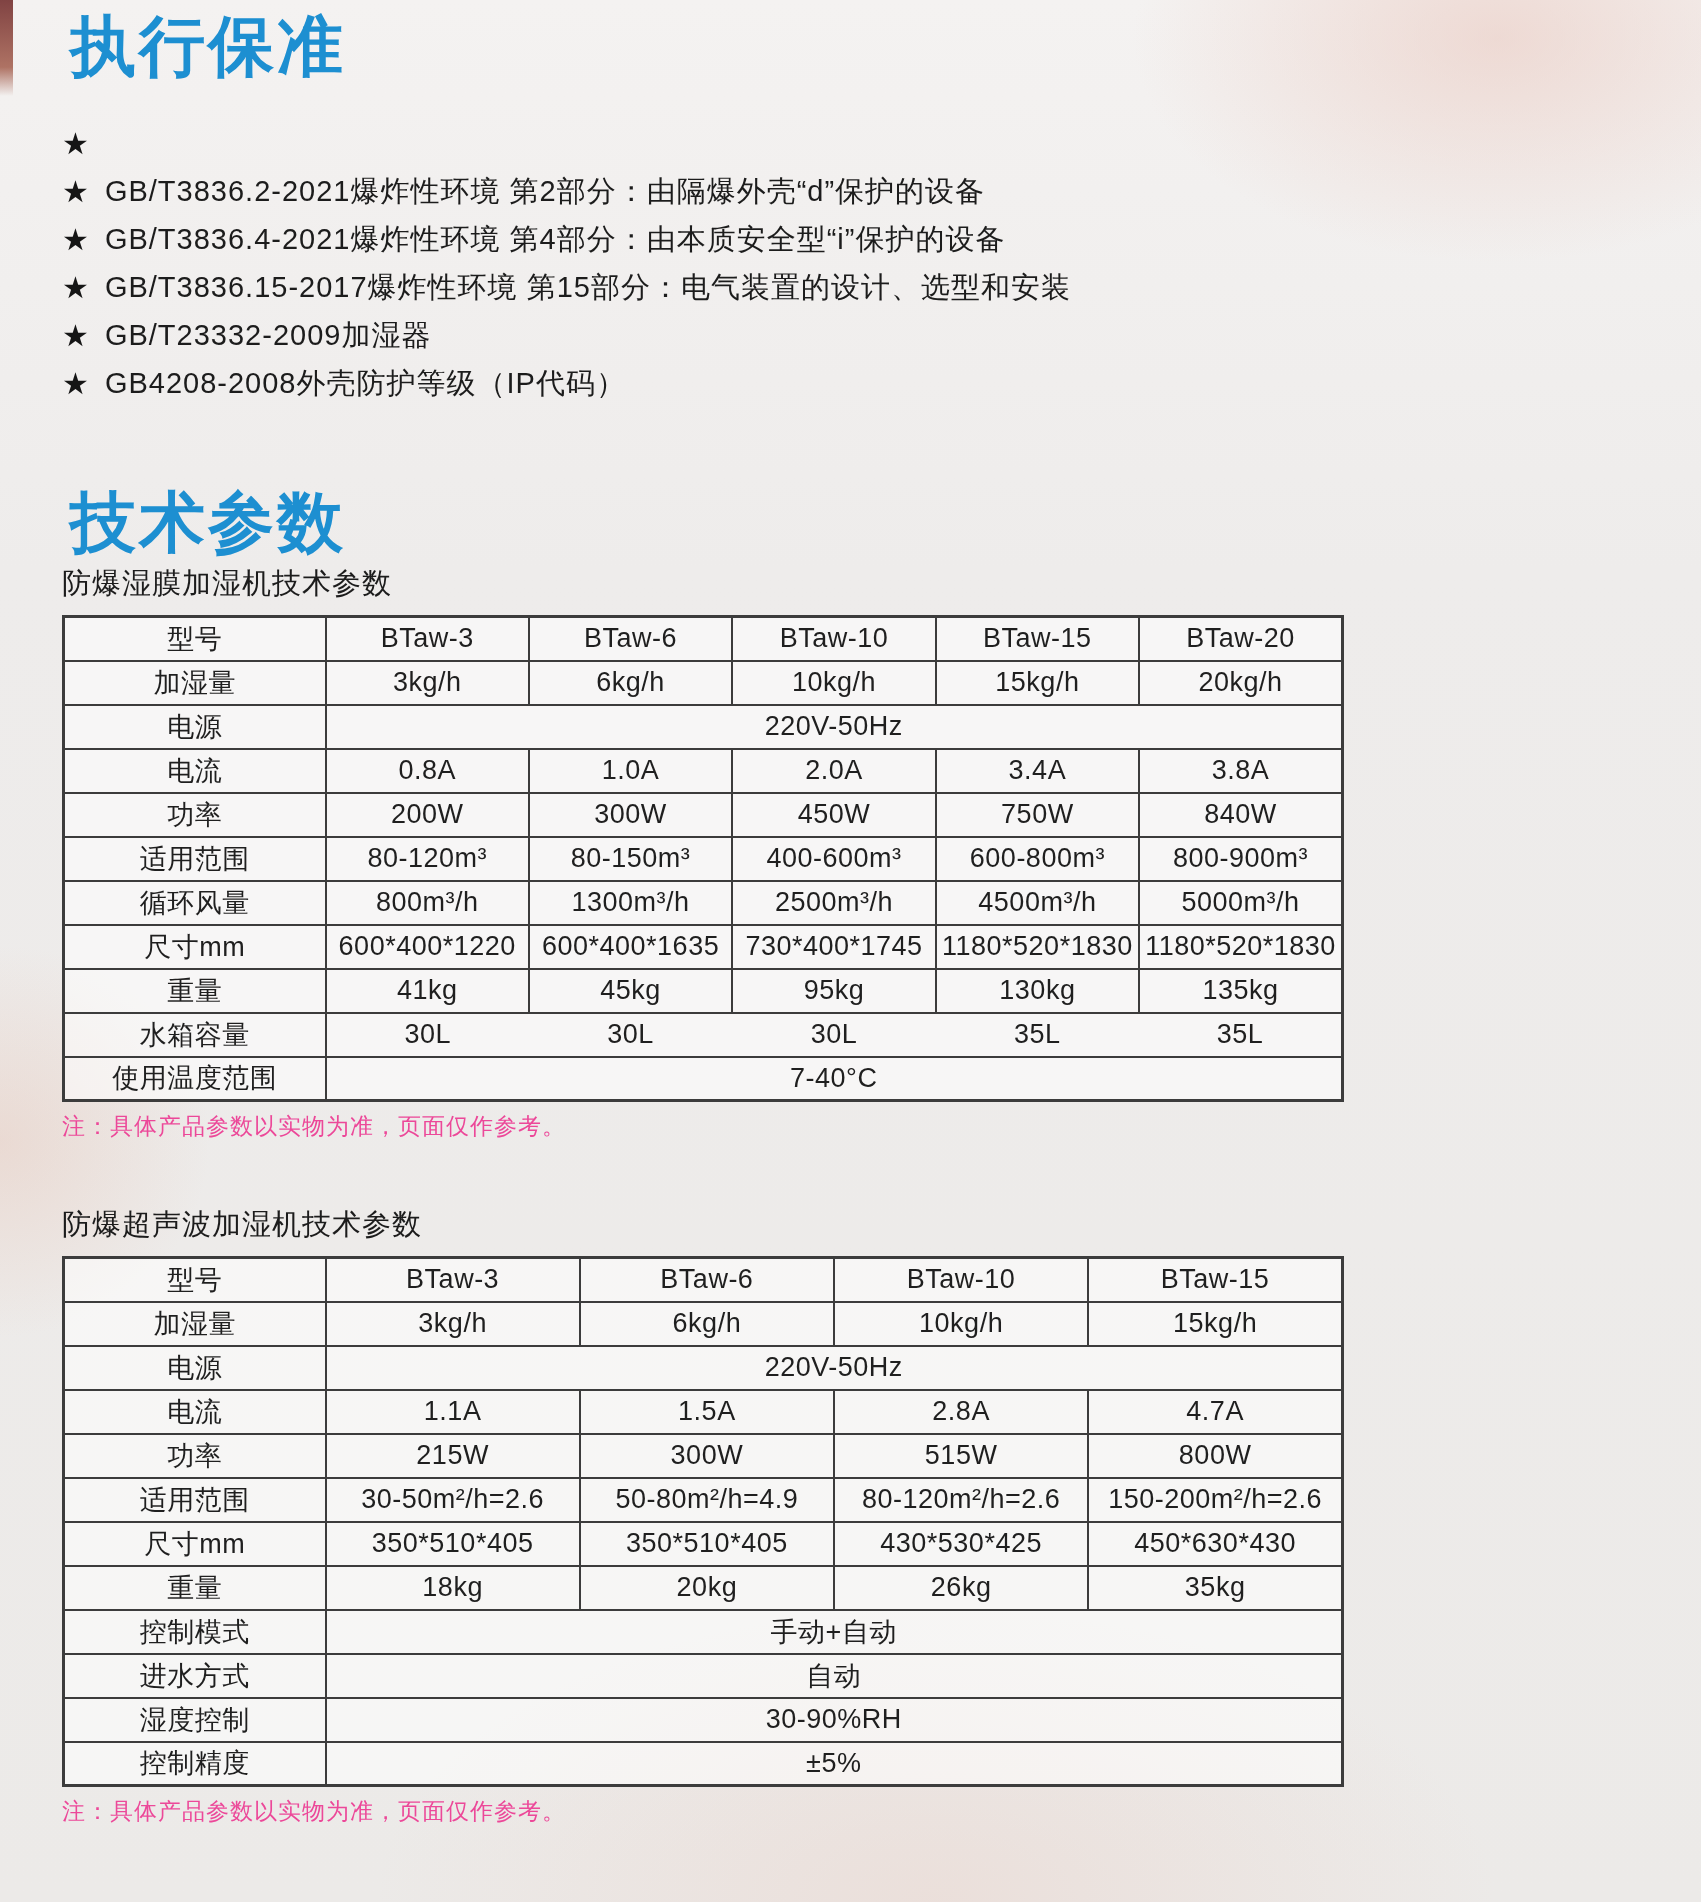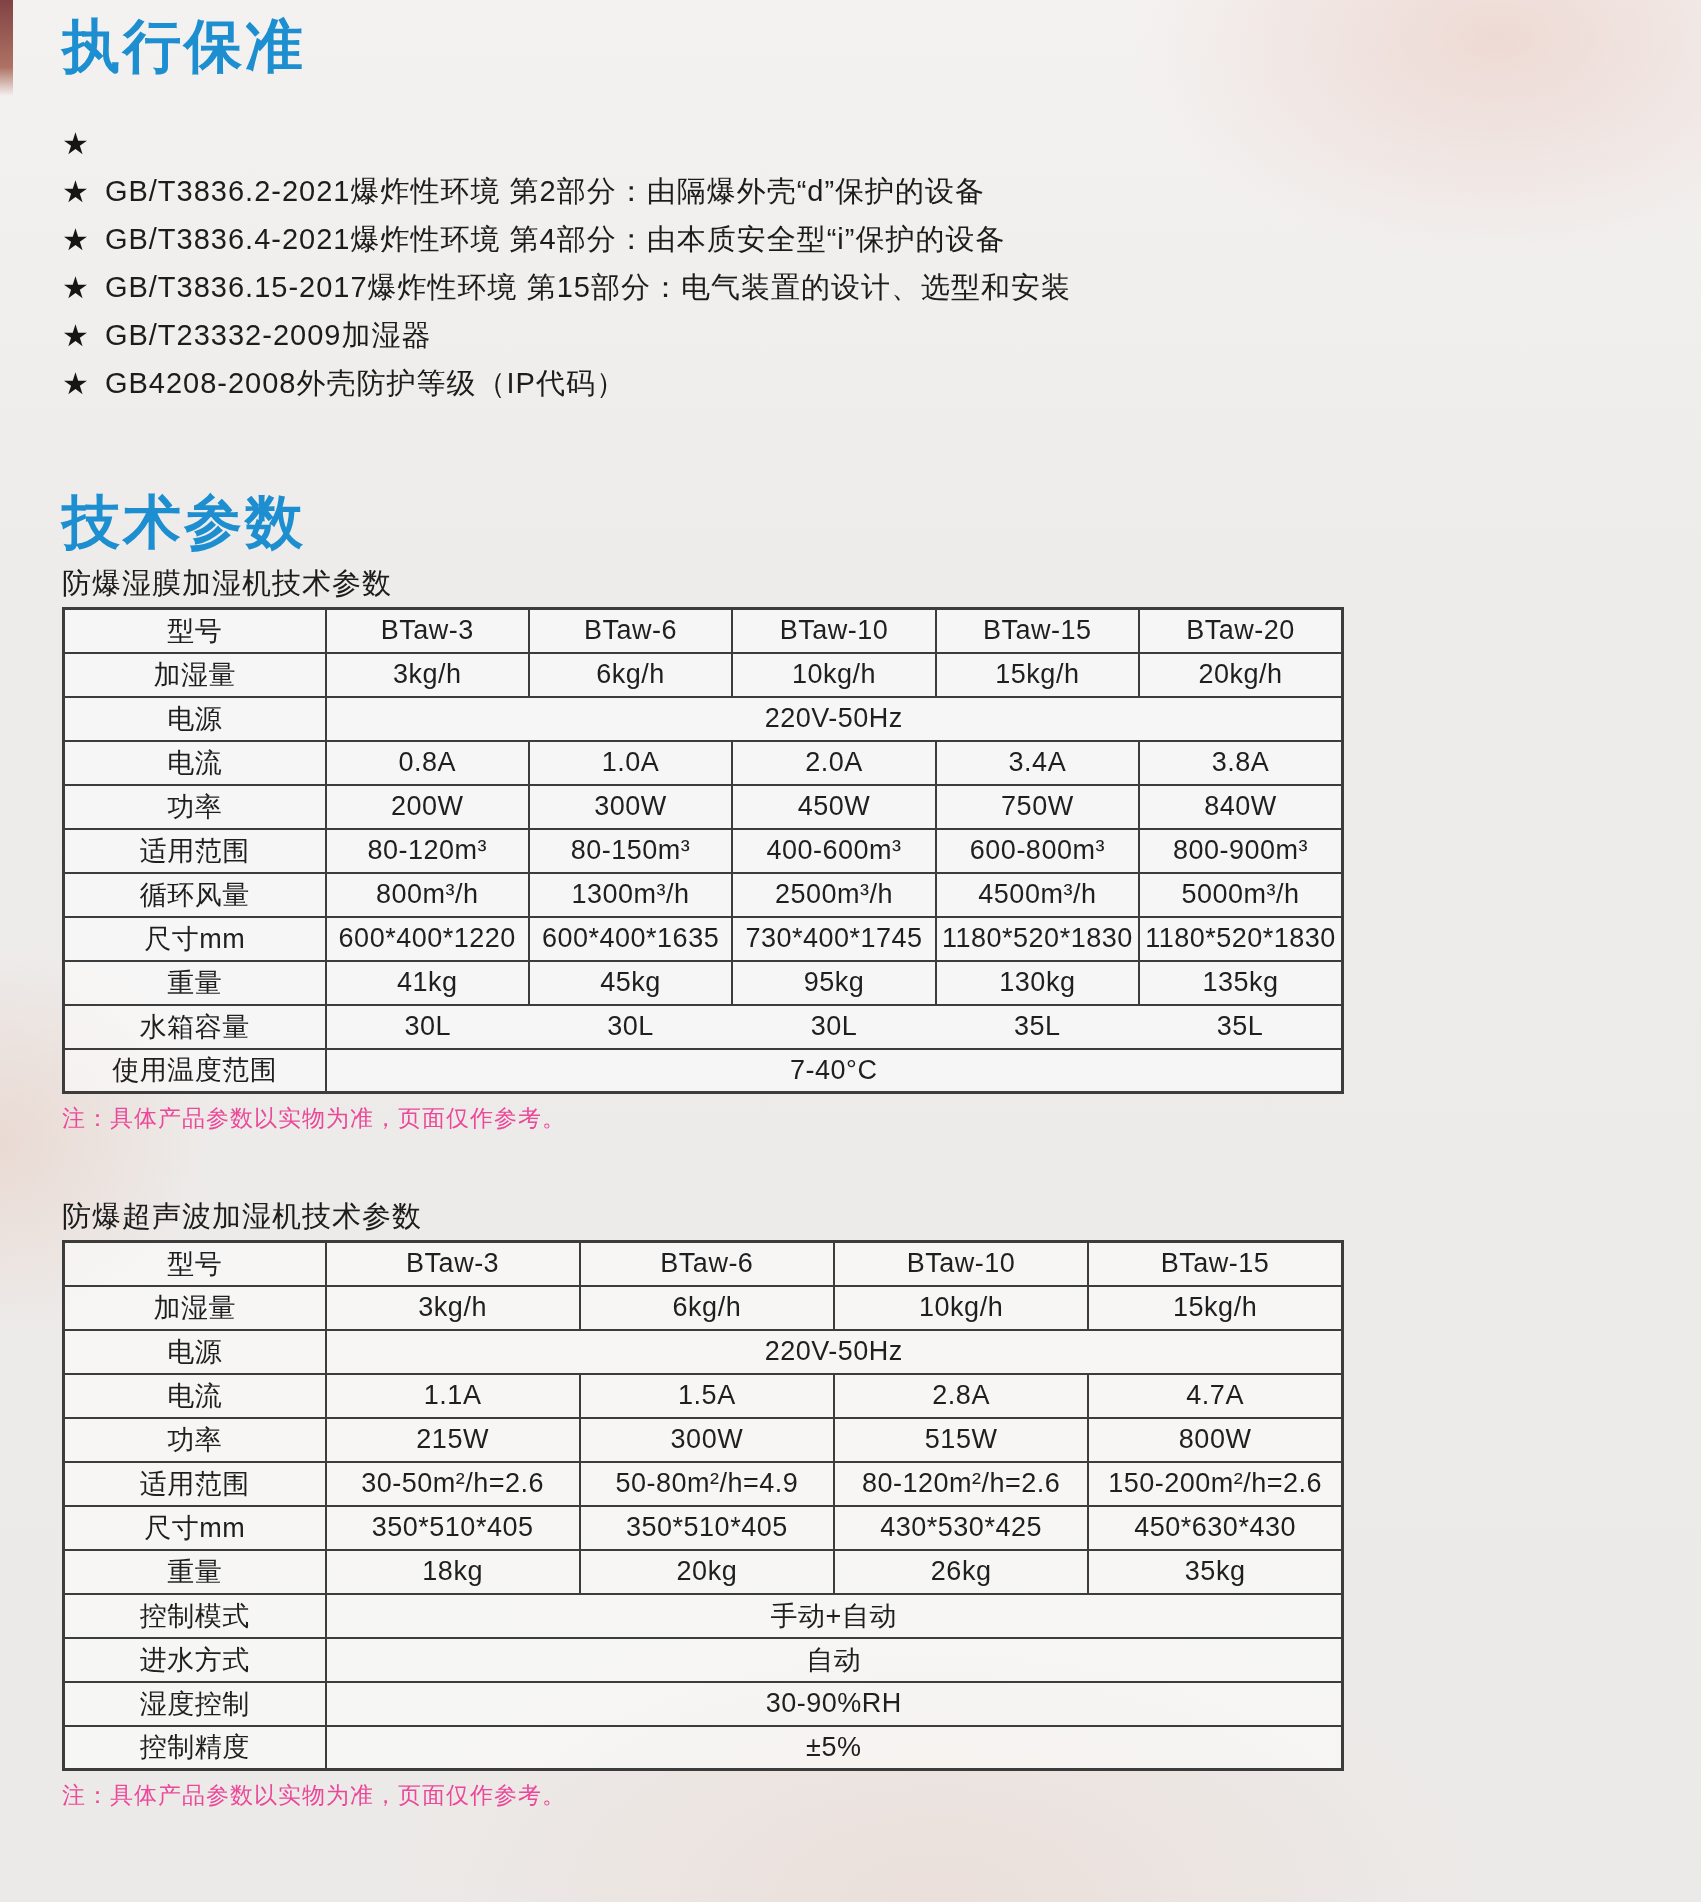--- a/index.html
+++ b/index.html
@@ -17,34 +17,34 @@
     overflow: hidden;
   }
   .corner-mark {
     position: absolute; left: 0; top: 0; width: 13px; height: 96px;
     background: linear-gradient(180deg, #6c2424, #a25c4b 70%, rgba(162,92,75,0));
     opacity: .85;
   }
   .page { padding: 12px 62px 0 62px; position: relative; }
 
   .blue-title {
-    font-size: 58px; font-weight: 700; color: var(--accent, #1d8fd1);
-    letter-spacing: 3px; line-height: 68px;
+    font-size: 66px; font-weight: 700; color: var(--accent, #1d8fd1);
+    letter-spacing: 3px; line-height: 68px; margin-left: 8px;
   }
   .std-list { margin-top: 40px; }
   .std-item { display: flex; align-items: center; height: 48px; font-size: 29px; }
   .star { font-size: 30px; color: #151515; margin-right: 16px; line-height: 1; }
   .std-text { letter-spacing: 1px; color: #1c1c1c; }
 
   .tech-title { margin-top: 80px; }
   .caption { margin-top: 7px; font-size: 29px; line-height: 40px; color: #1c1c1c; letter-spacing: 1px; }
   .caption-2 { margin-top: 62px; }
 
   table.spec {
-    margin-top: 4px;
+    margin-top: 12px;
     width: 1282px;
     table-layout: fixed;
     border-collapse: collapse;
     font-size: 27px;
     color: #1f1f1f;
     border: 3px solid var(--border, #3c3c3c);
   }
   table.spec td {
     border: 2px solid var(--border, #3c3c3c);
     height: 44px;

